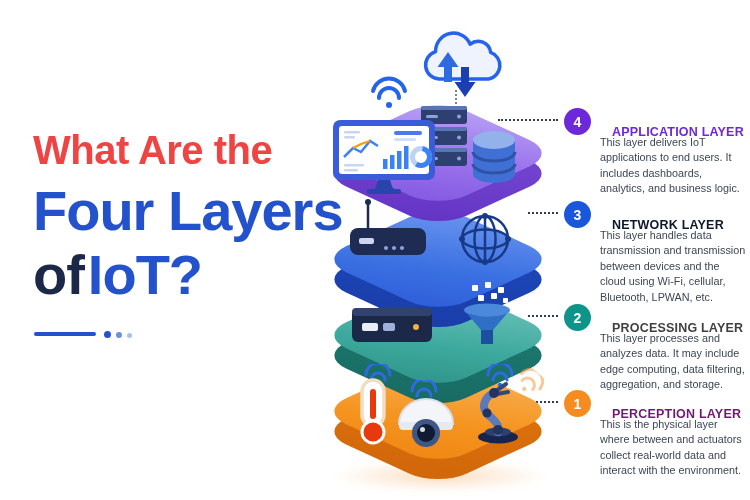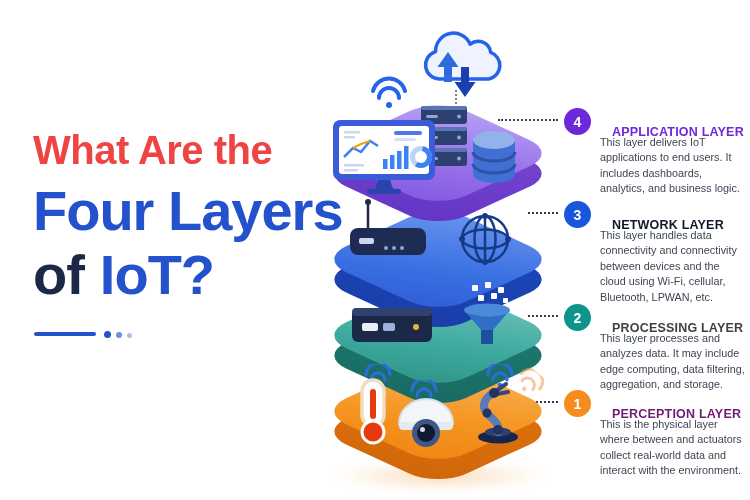--- a/index.html
+++ b/index.html
@@ -3,21 +3,21 @@
 <meta charset="utf-8">
 <style>
   html,body{margin:0;padding:0;}
   body{font-family:"Liberation Sans",sans-serif;background:#ffffff;}
   .canvas{position:relative;width:750px;height:500px;background:#ffffff;overflow:hidden;}
 
   
   .t1{position:absolute;left:33px;top:128px;font-size:40px;font-weight:800;color:#ef4444;letter-spacing:-0.5px;}
   .t2{position:absolute;left:33px;top:178px;font-size:56px;font-weight:700;color:#2452cc;letter-spacing:-1px;}
   .t3{position:absolute;left:33px;top:242px;font-size:56px;font-weight:800;letter-spacing:-1px;color:#1c2847;}
-  .t3 .hl{color:#2452cc;margin-left:16px;}
+  .t3 .hl{color:#2452cc;margin-left:4px;}
   .divider{position:absolute;left:34px;top:332px;width:62px;height:4px;border-radius:2px;background:#2452cc;}
   .dot{position:absolute;border-radius:50%;}
   .dot1{left:104px;top:331px;width:7px;height:7px;background:#2452cc;}
   .dot2{left:116px;top:332px;width:6px;height:6px;background:#6c8fe0;}
   .dot3{left:127px;top:333px;width:5px;height:5px;background:#aac0ee;}
   .site{position:absolute;left:34px;top:414px;font-size:17px;font-weight:700;color:#1e2b4a;letter-spacing:0.2px;}
 
   
   .layer3d{position:absolute;left:318px;width:240px;height:240px;transform:scaleY(0.46);transform-origin:top center;}
   .face,.depth{position:absolute;left:35px;width:170px;height:170px;border-radius:40px;transform:rotate(45deg);}
@@ -234,21 +234,21 @@
   <div class="side-item" style="top:108px;">
     <div class="leader leader-long"></div>
     <div class="badge c-purple-bg">4</div>
     <h3 class="c-purple">APPLICATION LAYER</h3>
     <p>This layer delivers IoT applications to end users. It includes dashboards, analytics, and business logic.</p>
   </div>
   <div class="side-item" style="top:201px;">
     <div class="leader leader-short"></div>
     <div class="badge c-blue-bg">3</div>
     <h3 class="c-blue">NETWORK LAYER</h3>
-    <p>This layer handles data connectivity and connectivity between devices and the cloud using Wi-Fi, cellular, Bluetooth, LPWAN, etc.</p>
+    <p>This layer handles data transmission and transmission between devices and the cloud using Wi-Fi, cellular, Bluetooth, LPWAN, etc.</p>
   </div>
   <div class="side-item" style="top:304px;">
     <div class="leader leader-short"></div>
     <div class="badge c-teal-bg">2</div>
     <h3 class="c-teal">PROCESSING LAYER</h3>
     <p>This layer processes and analyzes data. It may include edge computing, data filtering, aggregation, and storage.</p>
   </div>
   <div class="side-item" style="top:390px;">
     <div class="leader leader-short"></div>
     <div class="badge c-orange-bg">1</div>

